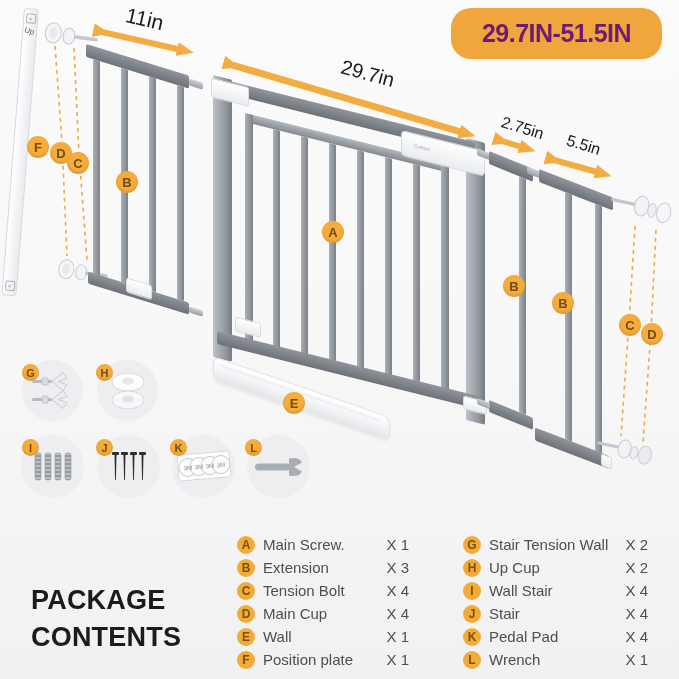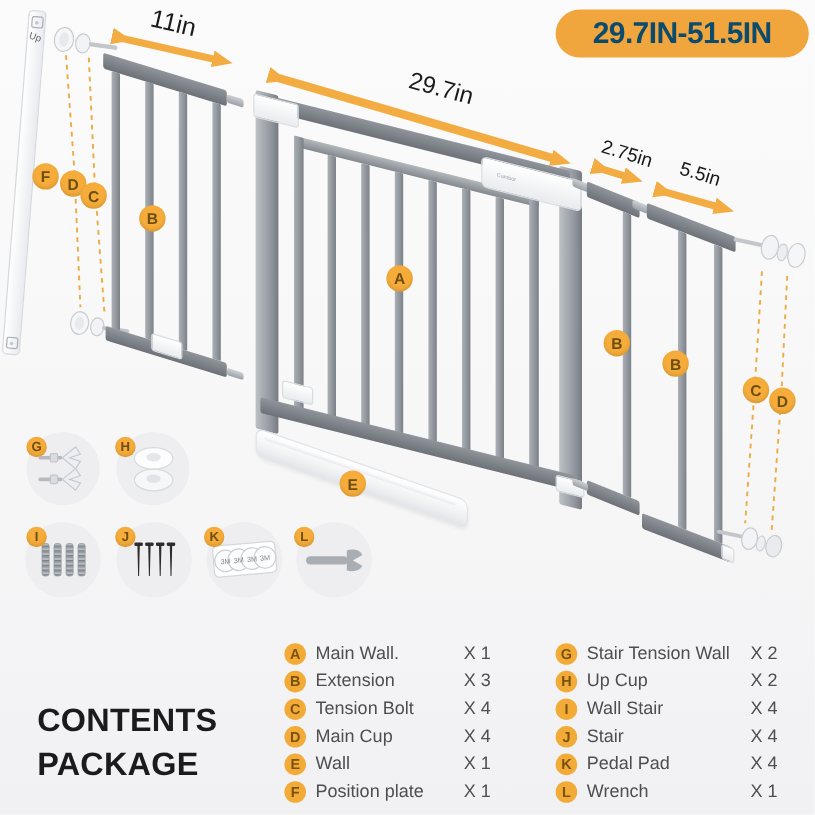--- a/index.html
+++ b/index.html
@@ -26,22 +26,22 @@
     transform-origin:top left;background:linear-gradient(90deg,#ffffff,#e9ebef);
     border:1px solid #d5d9de;border-radius:4px;box-sizing:border-box;
     display:flex;flex-direction:column;align-items:center;}
   .plate-icon{width:8px;height:8px;border:1px solid #a7adb5;border-radius:2px;margin-top:4px;
     display:flex;align-items:center;justify-content:center;}
   .plate-icon .dot{width:3px;height:3px;border-radius:50%;background:#c3c8ce;}
   .plate-up{font-size:8px;color:#5f646c;transform:rotate(14deg);margin-top:3px;}
   .plate-spacer{flex:1;}
   .plate-icon.bottom{margin:0 0 4px 0;}
   
-  .pill{position:absolute;left:463px;top:8px;width:211px;height:40px;border-radius:20px;
-    background:#F0A63C;color:#0c4a6e;font-weight:bold;font-size:25px;display:flex;
+  .pill{position:absolute;left:451px;top:8px;width:211px;height:51px;border-radius:20px;
+    background:#F0A63C;color:#701a75;font-weight:bold;font-size:25px;display:flex;
     align-items:center;justify-content:center;letter-spacing:-.5px;}
   
   .pedal{position:absolute;left:213px;top:356px;width:177px;height:24px;
     transform:skewY(19deg);transform-origin:top left;border-radius:7px;
     background:linear-gradient(180deg,#ffffff 0%,#f2f3f5 55%,#e2e5e8 100%);
     border:1px solid #e0e3e7;box-sizing:border-box;box-shadow:0 2px 3px rgba(0,0,0,.06);}
   .pedal-ridge{position:absolute;left:6px;top:3px;width:160px;height:4px;border-radius:2px;
     background:linear-gradient(180deg,#ffffff,#e8eaee);}
   
   .pcircle{position:absolute;border-radius:50%;background:#eeeef1;display:flex;
@@ -269,28 +269,28 @@
   </div>
 
   <div class="callout sm" style="left:22px;top:364px;">G</div>
   <div class="callout sm" style="left:96px;top:364px;">H</div>
   <div class="callout sm" style="left:22px;top:439px;">I</div>
   <div class="callout sm" style="left:96px;top:439px;">J</div>
   <div class="callout sm" style="left:170px;top:439px;">K</div>
   <div class="callout sm" style="left:245px;top:439px;">L</div>
 
   <div class="heading">
+    <div>PACKAGE</div>
     <div>CONTENTS</div>
-    <div>PACKAGE</div>
   </div>
 
   <div class="plist" style="left:237px;top:533px;width:172px;">
     <div class="prow">
         <span class="pbadge">A</span>
-        <span class="pname">Main Wall.</span>
+        <span class="pname">Main Screw.</span>
         <span class="pqty">X 1</span>
       </div>
     <div class="prow">
         <span class="pbadge">B</span>
         <span class="pname">Extension</span>
         <span class="pqty">X 3</span>
       </div>
     <div class="prow">
         <span class="pbadge">C</span>
         <span class="pname">Tension Bolt</span>

